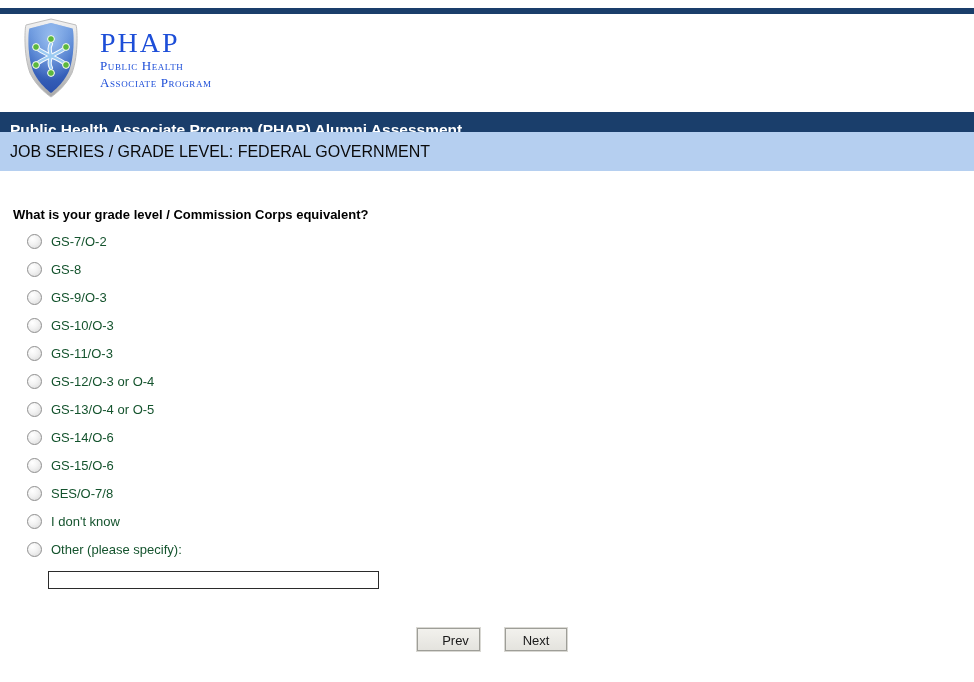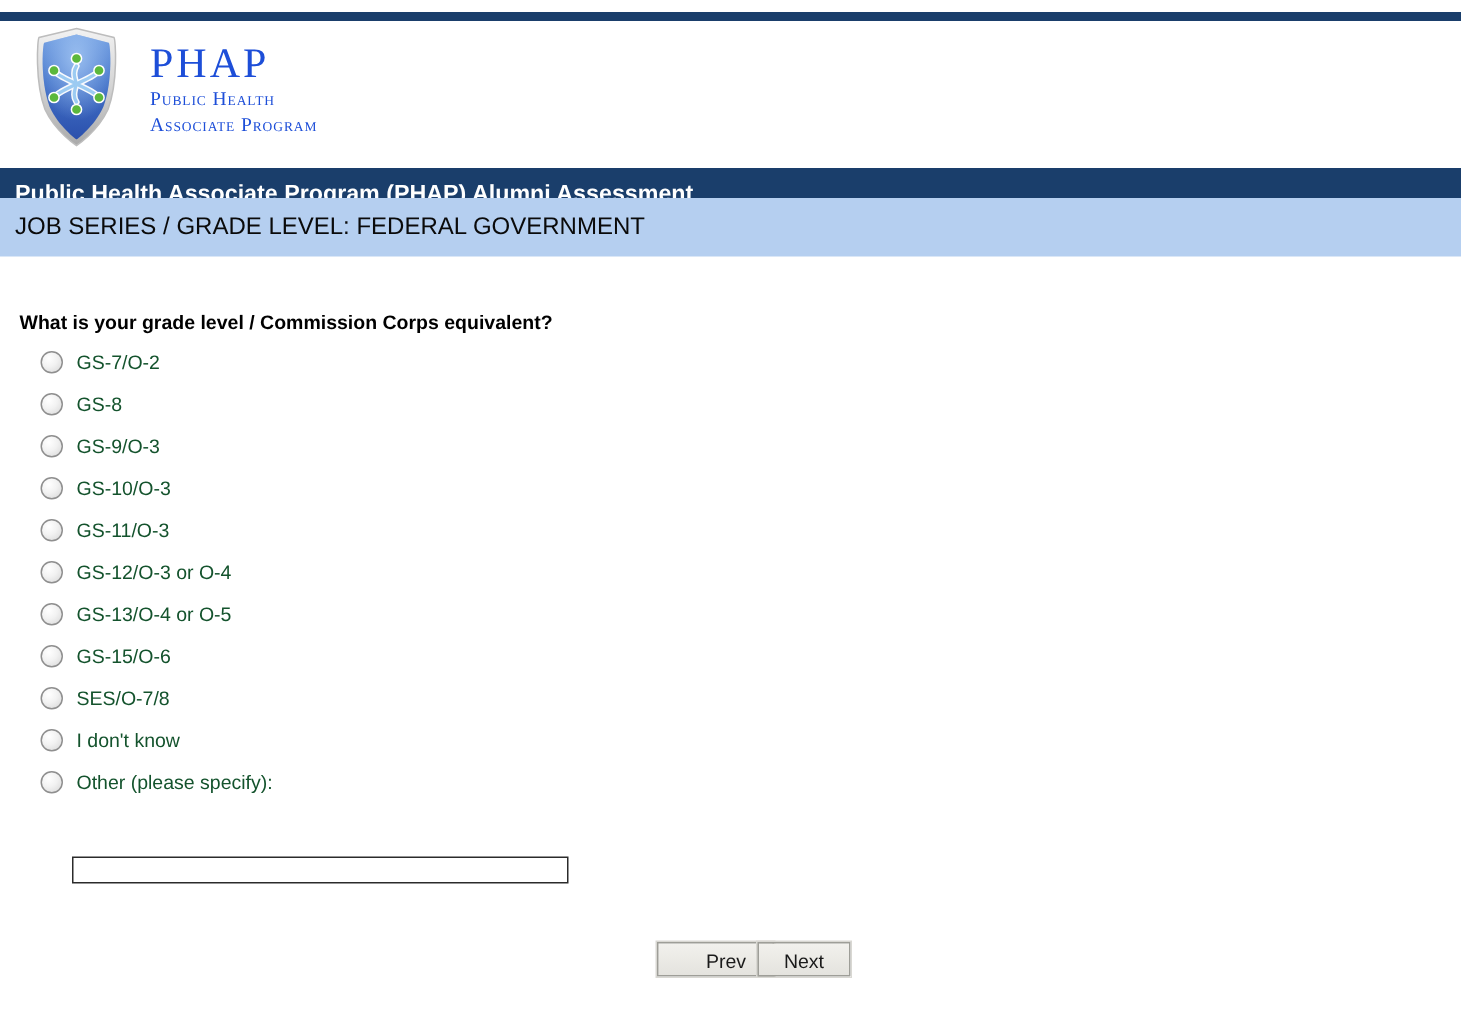--- a/index.html
+++ b/index.html
@@ -72,21 +72,21 @@
     position: absolute; top: 628px; height: 23px;
     background: linear-gradient(#f2f1ed, #e4e3de);
     border: 1px solid #9e9e98;
     box-shadow: 0 0 0 1px #d9d8d3;
     font-family: "Liberation Sans", sans-serif;
     font-size: 13px; color: #1a1a1a;
     text-align: center; line-height: 21px;
     box-sizing: border-box;
     cursor: pointer;
   }
-  .btn-prev { left: 438px; width: 78px; padding-left: 20px; }
+  .btn-prev { left: 417px; width: 63px; padding-left: 20px; }
   .btn-next { left: 505px; width: 62px; }
 </style>
 </head>
 <body>
 
 <div class="top-strip"></div>
 
 <div class="logo-wrap">
   <svg class="shield" viewBox="0 0 62 80" xmlns="http://www.w3.org/2000/svg">
     <defs>
@@ -173,20 +173,24 @@
     <div class="option-row">
       <span class="radio"></span>
       <span class="option-label">GS-12/O-3 or O-4</span>
     </div>
     <div class="option-row">
       <span class="radio"></span>
       <span class="option-label">GS-13/O-4 or O-5</span>
     </div>
     <div class="option-row">
       <span class="radio"></span>
+      <span class="option-label">GS-14/O-6</span>
+    </div>
+    <div class="option-row">
+      <span class="radio"></span>
       <span class="option-label">GS-15/O-6</span>
     </div>
     <div class="option-row">
       <span class="radio"></span>
       <span class="option-label">SES/O-7/8</span>
     </div>
     <div class="option-row">
       <span class="radio"></span>
       <span class="option-label">I don't know</span>
     </div>

